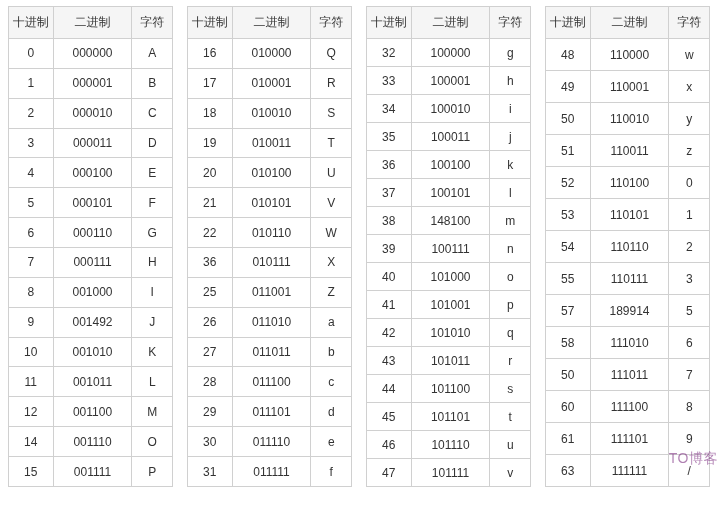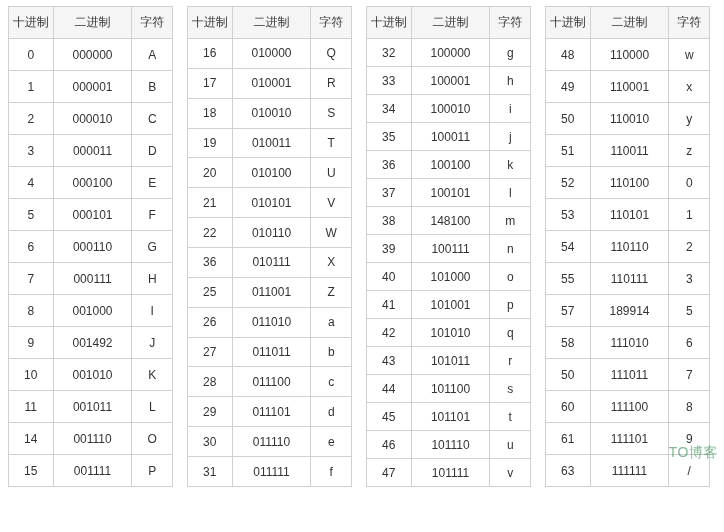--- a/index.html
+++ b/index.html
@@ -40,22 +40,22 @@
     background: #f5f5f5;
     font-weight: normal;
     height: 32px;
   }
   table.enc col.dec  { width: 44px; }
   table.enc col.bin  { width: 78px; }
   table.enc col.chr  { width: 40px; }
   .watermark {
     position: absolute;
     right: 6px;
-    bottom: 70px;
-    color: #15803d;
+    bottom: 64px;
+    color: #701a75;
     font-size: 14px;
     letter-spacing: 0.5px;
     transform: rotate(0deg);
     pointer-events: none;
     z-index: 0;
     opacity: 0.55;
   }
 </style>
 </head>
 <body>
@@ -130,20 +130,25 @@
           <td>10</td>
           <td>001010</td>
           <td>K</td>
         </tr>
         <tr>
           <td>11</td>
           <td>001011</td>
           <td>L</td>
         </tr>
         <tr>
+          <td>12</td>
+          <td>001100</td>
+          <td>M</td>
+        </tr>
+        <tr>
           <td>14</td>
           <td>001110</td>
           <td>O</td>
         </tr>
         <tr>
           <td>15</td>
           <td>001111</td>
           <td>P</td>
         </tr>
       </tbody>

